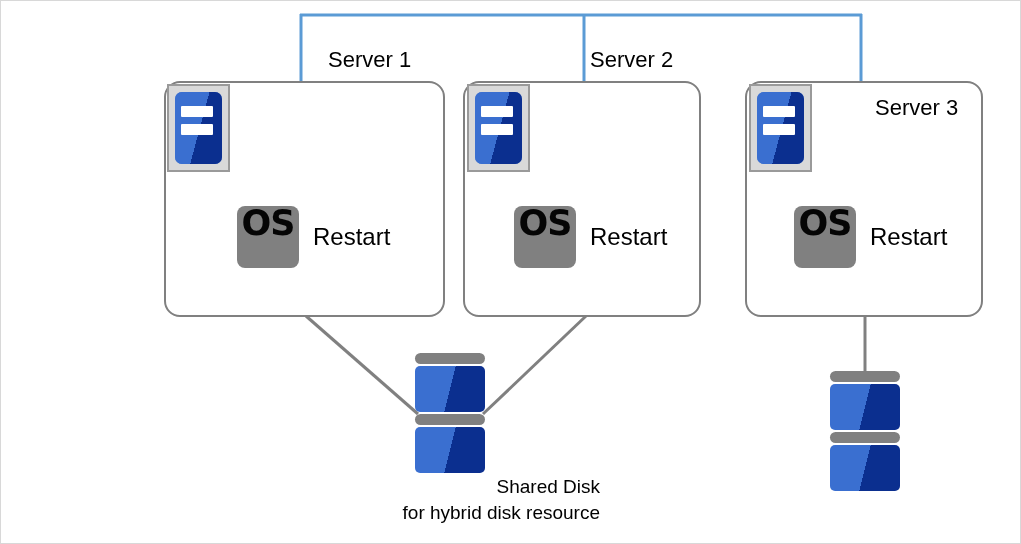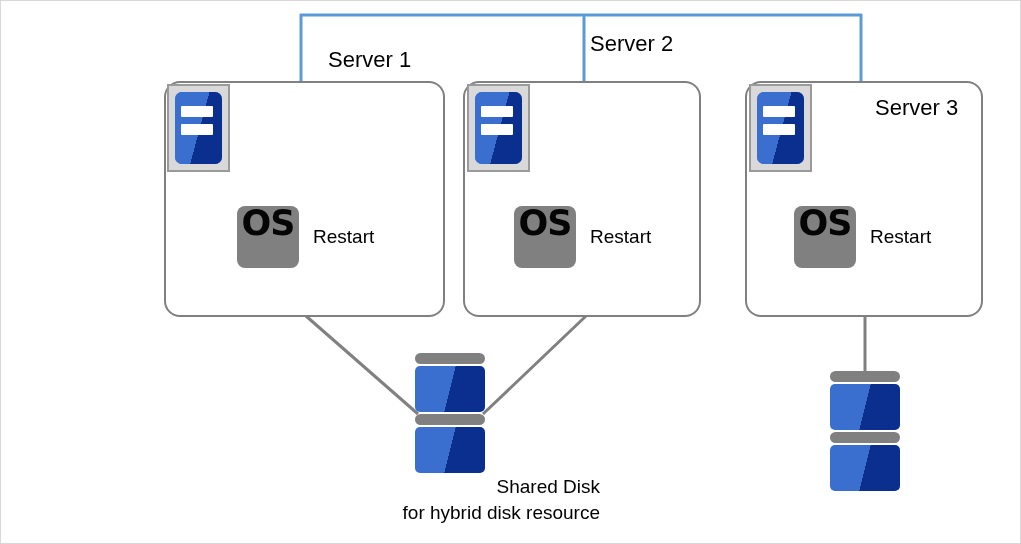--- a/index.html
+++ b/index.html
@@ -97,21 +97,21 @@
   }
   .os-chip-label {
     font-family: "DejaVu Sans", sans-serif;
     font-weight: bold;
     font-size: 35px;
     color: #050505;
     letter-spacing: -1px;
     line-height: 1;
   }
   .restart-label {
-    font-size: 19px;
+    font-size: 24px;
     color: #000000;
     white-space: nowrap;
   }
 
   
   .disk {
     position: absolute;
     width: 70px;
   }
   .disk .platter-bar {
@@ -177,21 +177,21 @@
 
   <div class="os-group" style="left:236px; top:205px;">
     <div class="os-chip">
       <span class="os-chip-label">OS</span>
     </div>
     <span class="restart-label">Restart</span>
   </div>
 
   <div class="server-box" style="left:462px; top:80px; width:238px; height:236px;"></div>
 
-  <div class="server-label" style="left:589px; top:32px;">Server 2</div>
+  <div class="server-label" style="left:589px; top:48px;">Server 2</div>
 
   <div class="server-icon" style="left:466px; top:83px;">
     <div class="server-icon-inner">
       <div class="dark-wedge"></div>
       <div class="bar b1"></div>
       <div class="bar b2"></div>
     </div>
   </div>
 
   <div class="os-group" style="left:513px; top:205px;">

